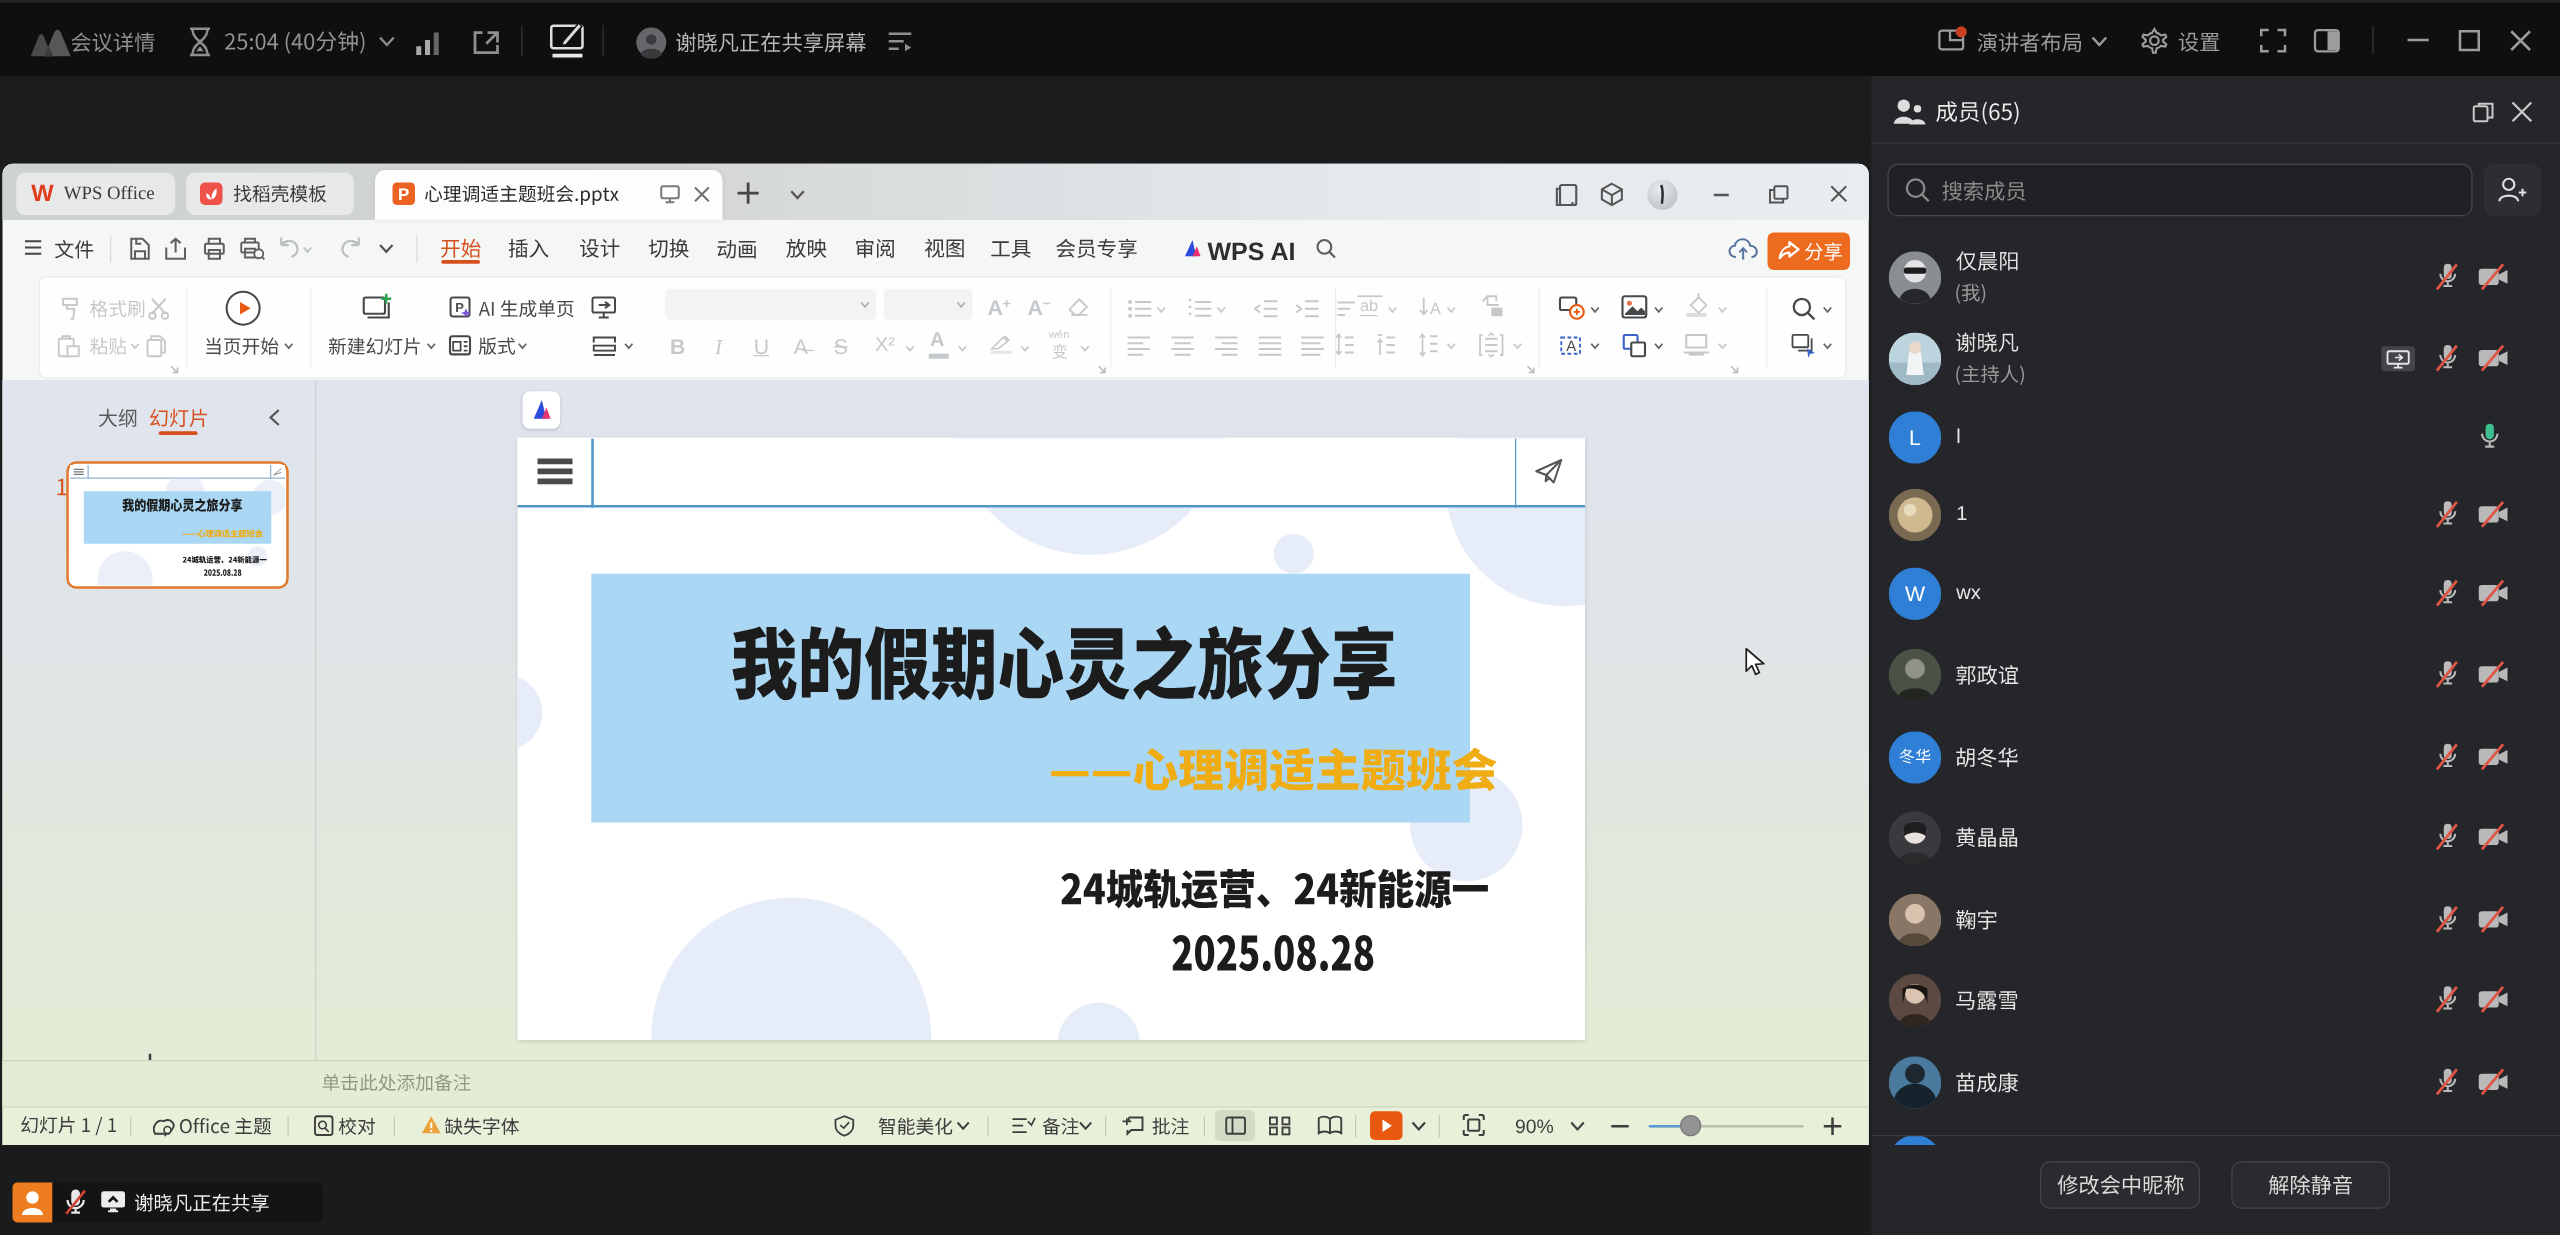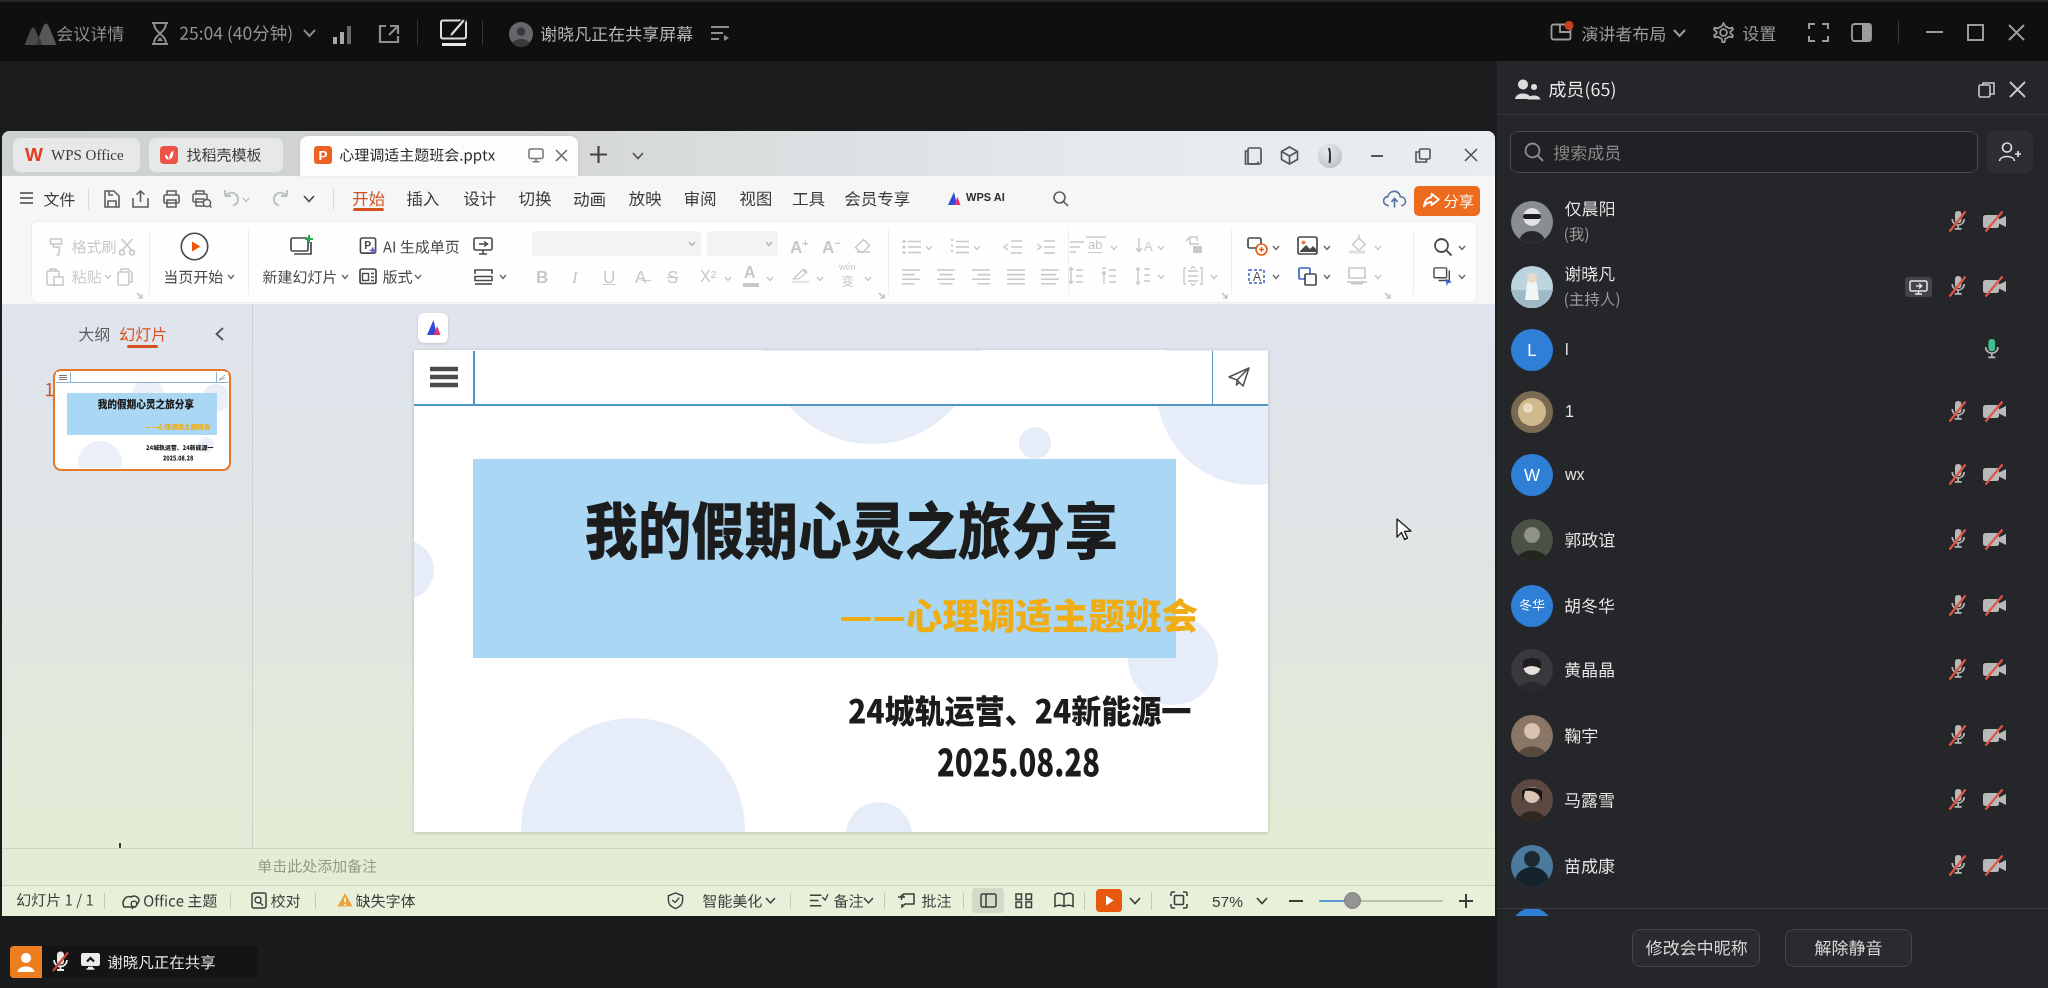--- a/index.html
+++ b/index.html
@@ -220,21 +220,21 @@
     <path d="M0.9 -1.2V0H15.7V-1.2H8.9V-10.7H14.9V-12H1.7V-10.7H7.5V-1.2Z M26.5 -1.4C28.3 -0.5 30.2 0.5 31.4 1.3L32.4 0.4C31.1 -0.4 29.1 -1.4 27.3 -2.3ZM21.9 -2.2C20.9 -1.3 18.8 -0.2 17.2 0.4C17.5 0.7 17.9 1.1 18.1 1.3C19.7 0.7 21.8 -0.4 23.1 -1.5ZM20 -13.1V-3.4H17.4V-2.3H32.2V-3.4H29.7V-13.1ZM21.2 -3.4V-5H28.5V-3.4ZM21.2 -9.7H28.5V-8.3H21.2ZM21.2 -10.6V-12H28.5V-10.6ZM21.2 -7.3H28.5V-5.9H21.2Z" fill="#3b3b3b"></path>
   </svg>
 <svg style="position:absolute;left:844.8px;top:191.3px;overflow:visible" width="64.4" height="15.4" viewBox="0.7 -14.0 64.4 15.4">
     <path d="M2.6 1C3.2 0.7 4.1 0.7 12.9 -0.1C13.3 0.4 13.6 0.9 13.8 1.3L14.9 0.6C14.2 -0.6 12.6 -2.4 11.2 -3.7L10.1 -3.2C10.8 -2.6 11.4 -1.9 12 -1.2L4.5 -0.6C5.7 -1.7 6.8 -3 7.9 -4.4H15.1V-5.6H1.5V-4.4H6.2C5.1 -2.9 3.9 -1.6 3.4 -1.2C2.9 -0.7 2.5 -0.4 2.2 -0.3C2.3 0 2.5 0.7 2.6 1ZM8.3 -13.9C6.8 -11.6 3.9 -9.6 0.7 -8.2C1 -8 1.4 -7.4 1.6 -7.1C2.6 -7.6 3.5 -8.1 4.4 -8.6V-7.6H12.2V-8.7H4.6C6 -9.7 7.3 -10.7 8.3 -11.8C9.3 -10.8 10.7 -9.7 12.2 -8.7C13.1 -8.2 14.1 -7.7 15 -7.3C15.2 -7.6 15.6 -8.2 15.9 -8.4C13.2 -9.3 10.5 -11.1 9 -12.7L9.5 -13.3Z M20.9 -12H28.6V-10.2H20.9ZM19.6 -13.1V-9.1H30V-13.1ZM24 -5.4V-3.9C24 -2.6 23.5 -0.8 17.6 0.4C17.9 0.6 18.2 1.1 18.4 1.4C24.6 0 25.3 -2.1 25.3 -3.9V-5.4ZM25.2 -1.1C27.2 -0.4 29.9 0.7 31.3 1.4L31.9 0.3C30.5 -0.3 27.8 -1.4 25.8 -2ZM19.1 -7.6V-1.5H20.3V-6.5H29.3V-1.6H30.6V-7.6Z M40 -13.9 39.5 -12H35.3V-10.8H39.1L38.5 -8.9H33.9V-7.7H38.1C37.8 -6.6 37.4 -5.5 37.1 -4.7H44.7C43.8 -3.7 42.6 -2.5 41.5 -1.5C40.3 -1.9 39 -2.4 38 -2.7L37.2 -1.7C39.8 -1 43 0.3 44.7 1.3L45.4 0.3C44.7 -0.1 43.8 -0.6 42.7 -1C44.3 -2.5 45.9 -4.1 47.1 -5.3L46.2 -5.9L46 -5.8H38.8L39.4 -7.7H48.3V-8.9H39.8L40.4 -10.8H47.1V-12H40.8L41.3 -13.7Z M53.9 -9.4H61.7V-7.9H53.9ZM52.6 -10.3V-6.9H63V-10.3ZM62.4 -6 62.1 -5.9H51.9V-4.9H60.4C59.4 -4.5 58.2 -4.2 57.1 -3.9L57.1 -3H50.4V-1.9H57.1V0C57.1 0.2 57 0.3 56.7 0.3C56.4 0.3 55.3 0.4 54.1 0.3C54.3 0.6 54.5 1 54.6 1.4C56.1 1.4 57 1.4 57.6 1.2C58.2 1 58.4 0.7 58.4 0V-1.9H65.1V-3H58.4V-3.4C60.2 -3.8 62.1 -4.5 63.5 -5.3L62.7 -6ZM56.6 -13.7C56.8 -13.3 57 -12.9 57.2 -12.4H50.6V-11.4H64.9V-12.4H58.6C58.4 -12.9 58.1 -13.5 57.9 -14Z" fill="#3b3b3b"></path>
   </svg>
 <div style="position:absolute;left:353px;top:208px;width:31px;height:3px;background:#d6501e;border-radius:2px;"></div>
 <svg style="position:absolute;left:946px;top:191px;overflow:visible" width="16" height="16" viewBox="0 0 16 16">
     <path d="M2 14 L8 1 L11 14 Z" fill="#2d4bdc"></path>
     <path d="M8 14 L11.5 6 L14.5 14 Z" fill="#e8336d"></path>
   </svg>
-<div style="position:absolute;left:966px;top:191px;font-size:11px;font-weight:bold;color:#2e2e2e;">WPS AI</div>
+<div style="position:absolute;left:966px;top:191px;font-size:20px;font-weight:bold;color:#2e2e2e;">WPS AI</div>
 <svg style="position:absolute;left:1053px;top:191px;overflow:visible" width="16" height="16" viewBox="0 0 16 16">
     <circle cx="6.5" cy="6.5" r="5.5" fill="none" stroke="#5c5e60" stroke-width="1.7"></circle>
     <path d="M10.5 10.5 L15 15" stroke="#5c5e60" stroke-width="1.7"></path>
   </svg>
 <svg style="position:absolute;left:1382px;top:190px;overflow:visible" width="26" height="19" viewBox="0 0 26 20">
     <path d="M6.5 16.5 C3 16.5 1 14 1 11.5 C1 9 3 7 5.5 7 C6 3.5 9 1.5 12 1.5 C15.5 1.5 18 4 18.5 7 C21.5 7 24 9 24 12 C24 14.5 22 16.5 19.5 16.5" fill="none" stroke="#56749e" stroke-width="1.7"></path>
     <path d="M12.5 18.5 V9.5 M9.3 12.5 L12.5 9 L15.7 12.5" fill="none" stroke="#56749e" stroke-width="1.7"></path>
   </svg>
 <div style="position:absolute;left:1413.5px;top:186px;width:66px;height:30px;background:#ec6b1f;border-radius:5px;"></div>
 <svg style="position:absolute;left:1422px;top:193px;overflow:visible" width="18" height="16" viewBox="0 0 18 16">
@@ -705,21 +705,21 @@
 <svg style="position:absolute;left:1129px;top:897px;overflow:visible" width="12" height="8" viewBox="0 0 12 8">
     <path d="M1 1 L6 6.5 L11 1" stroke="#3d3d3d" stroke-width="1.7" fill="none"></path>
   </svg>
 <div style="position:absolute;left:1151px;top:892px;width:1px;height:18px;background:#c3cbb5;"></div>
 <svg style="position:absolute;left:1170px;top:891px;overflow:visible" width="18" height="18" viewBox="0 0 18 18">
     <g fill="none" stroke="#3d3d3d" stroke-width="1.6">
       <path d="M1 5 V2.5 A1.5 1.5 0 0 1 2.5 1 H5 M13 1 H15.5 A1.5 1.5 0 0 1 17 2.5 V5 M17 13 V15.5 A1.5 1.5 0 0 1 15.5 17 H13 M5 17 H2.5 A1.5 1.5 0 0 1 1 15.5 V13"></path>
       <rect x="4.5" y="4.5" width="9" height="9" rx="1"></rect>
     </g>
   </svg>
-<div style="position:absolute;left:1212px;top:893px;font-size:15.5px;color:#3d3d3d;">57%</div>
+<div style="position:absolute;left:1212px;top:893px;font-size:15.5px;color:#3d3d3d;">90%</div>
 <svg style="position:absolute;left:1256px;top:897px;overflow:visible" width="12" height="8" viewBox="0 0 12 8">
     <path d="M1 1 L6 6.5 L11 1" stroke="#3d3d3d" stroke-width="1.7" fill="none"></path>
   </svg>
 <div style="position:absolute;left:1289px;top:899.5px;width:14px;height:2.5px;background:#3d3d3d;"></div>
 <div style="position:absolute;left:1319px;top:899.8px;width:124px;height:2.5px;background:#b7bfad;border-radius:2px;"></div>
 <div style="position:absolute;left:1319px;top:899.8px;width:33px;height:2.5px;background:#5b9bd5;border-radius:2px;"></div>
 <svg style="position:absolute;left:1343px;top:891px;overflow:visible" width="19" height="19" viewBox="0 0 19 19">
     <circle cx="9.5" cy="9.5" r="8" fill="#939393" stroke="#7a7a7a" stroke-width="1"></circle>
   </svg>
 <svg style="position:absolute;left:1459px;top:894px;overflow:visible" width="14" height="14" viewBox="0 0 14 14">

